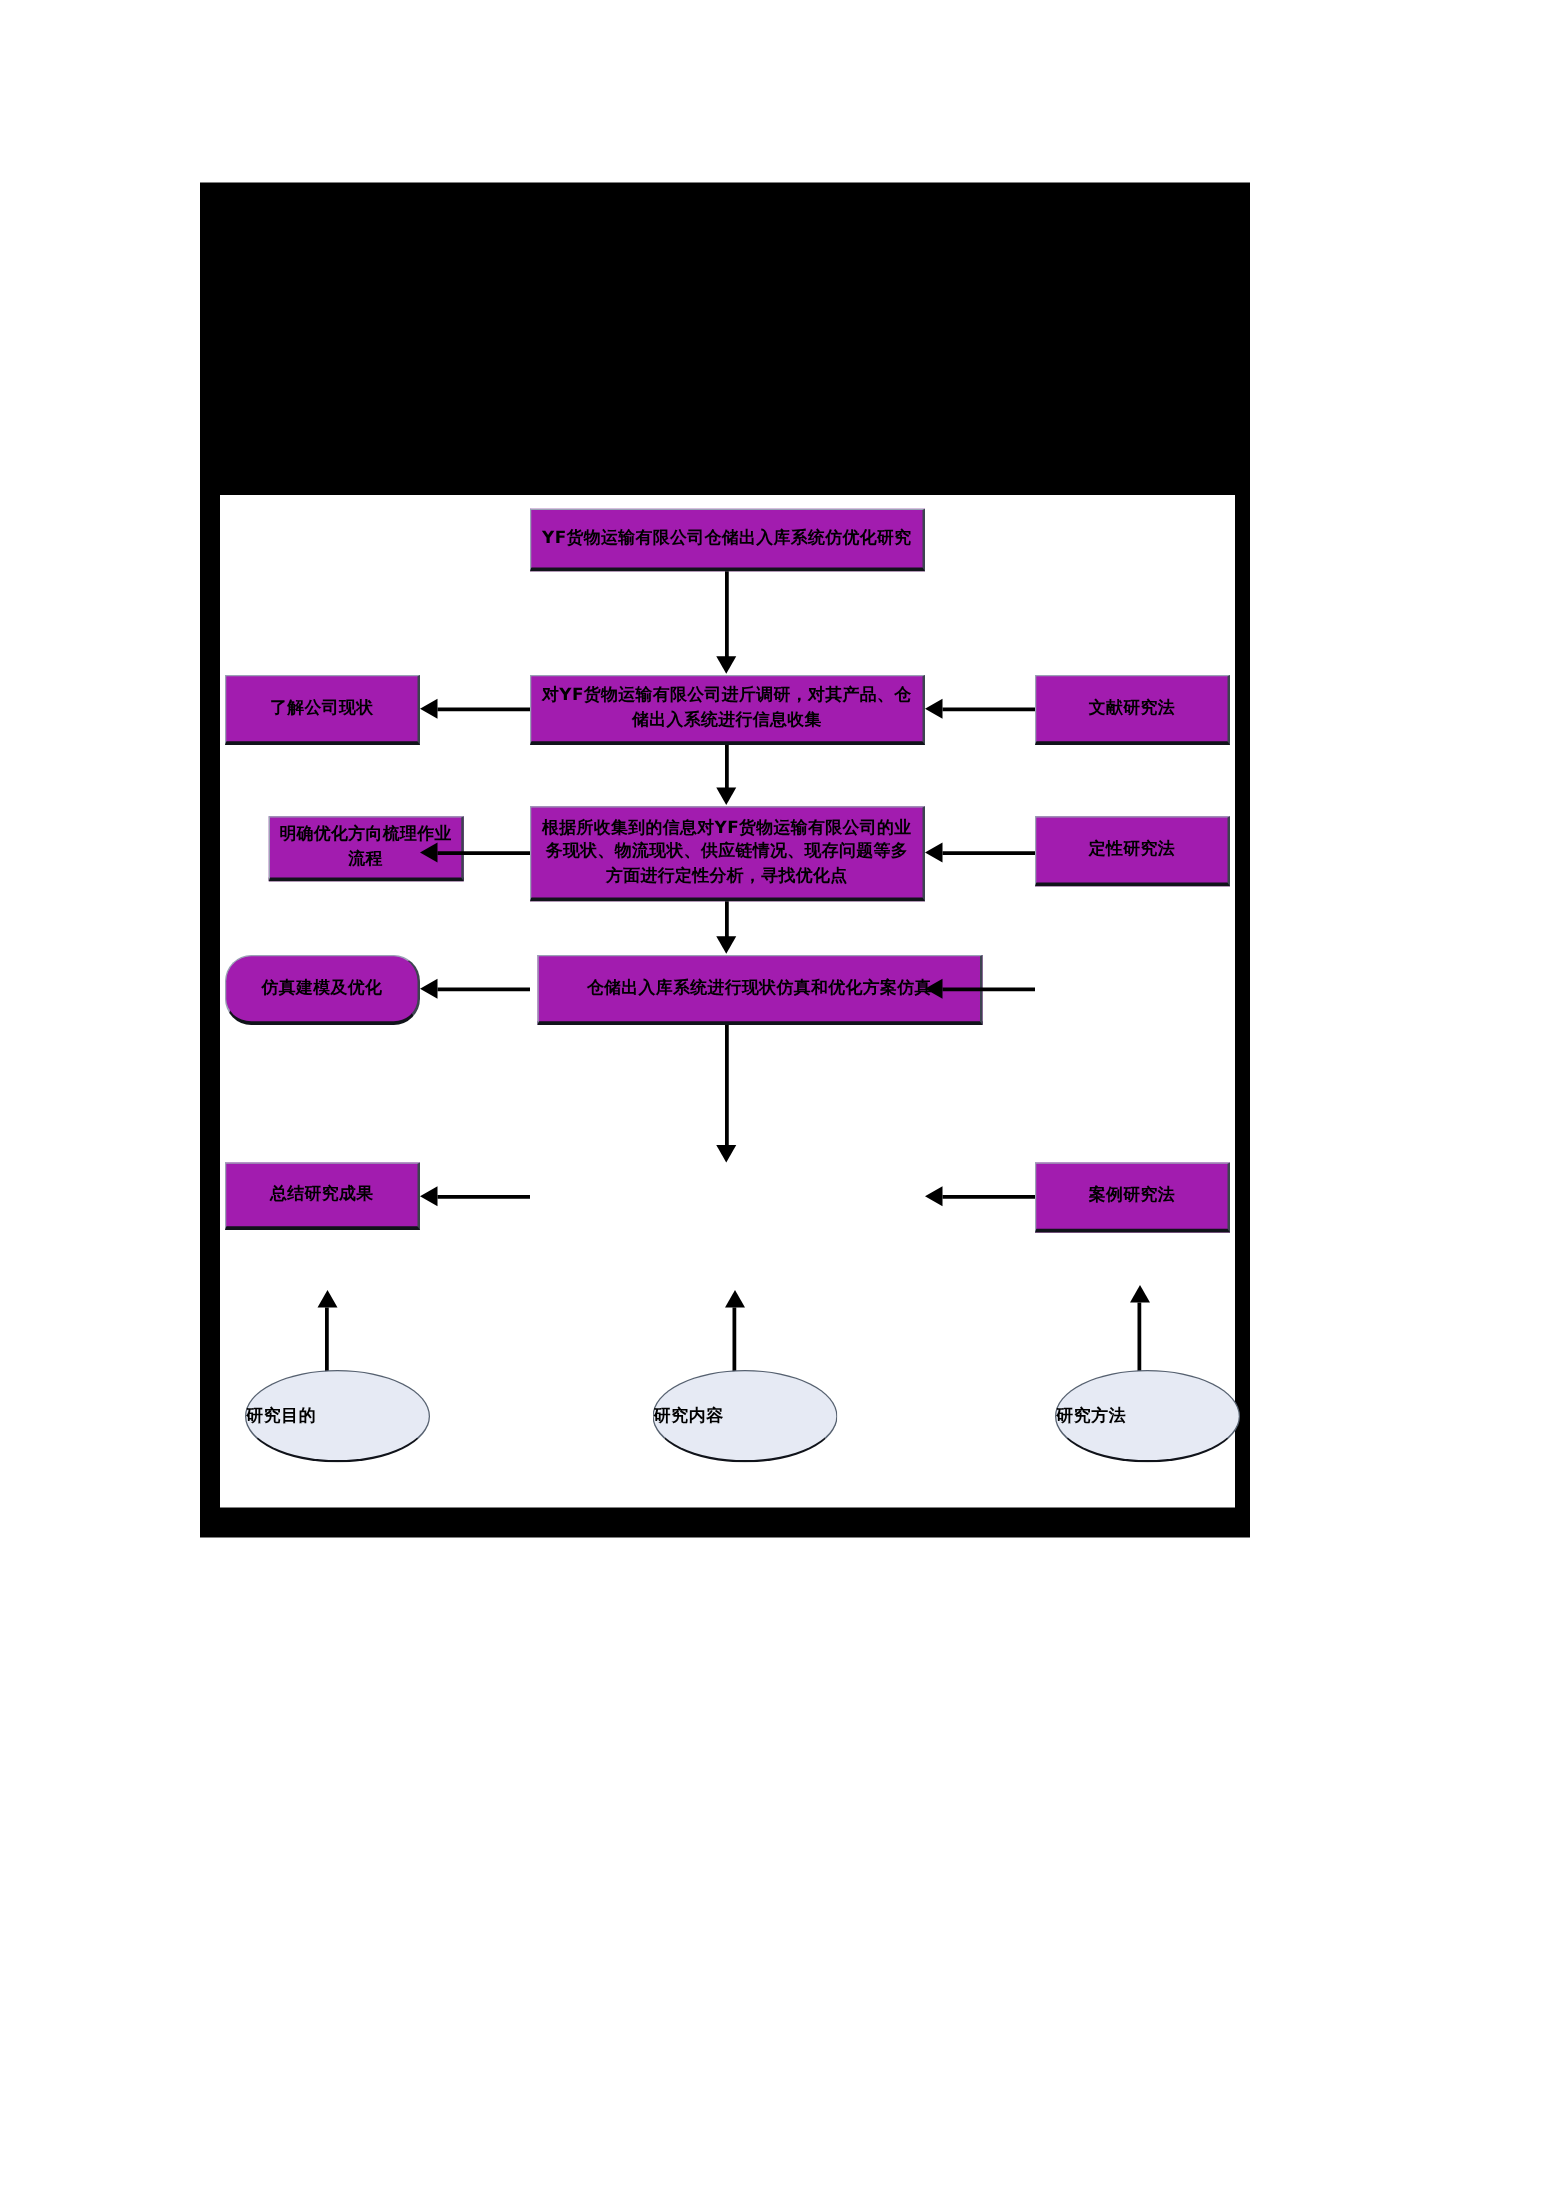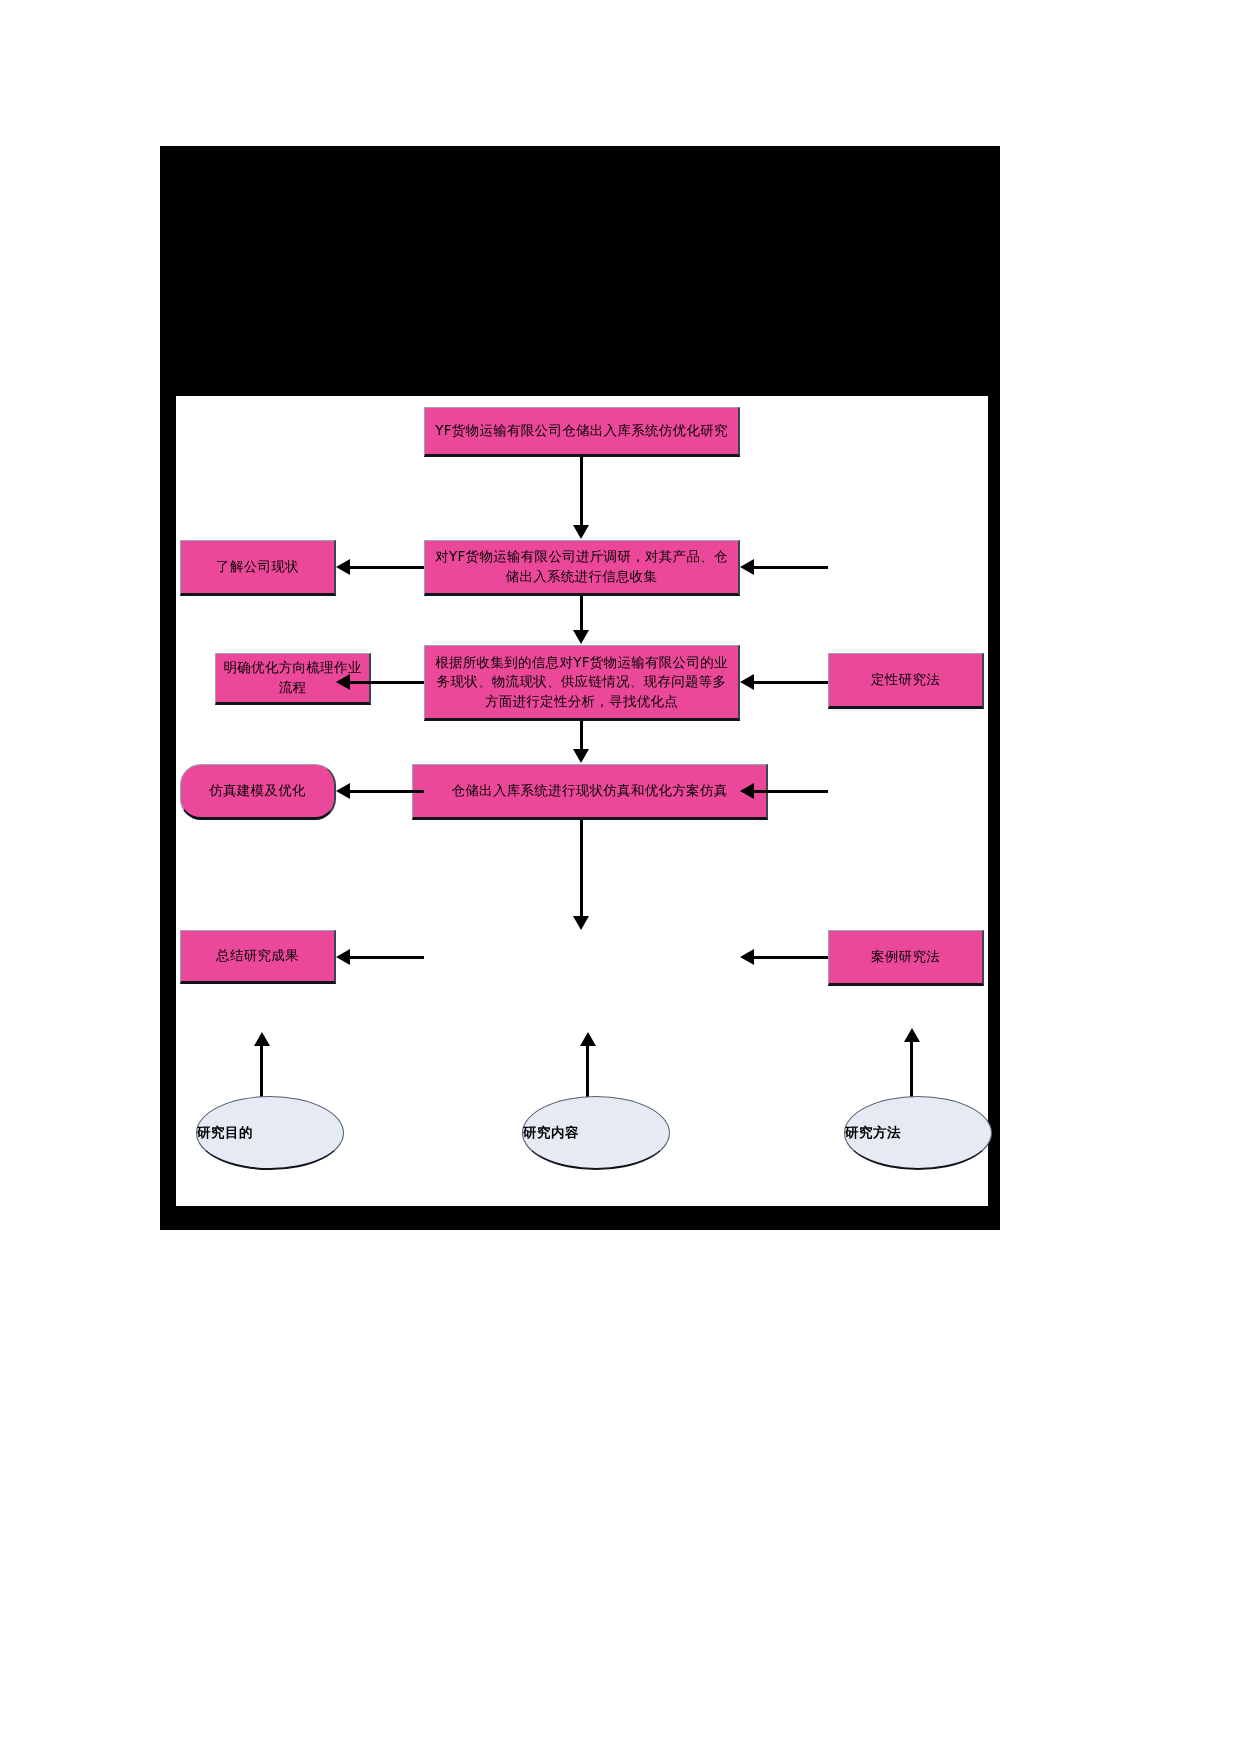--- a/index.html
+++ b/index.html
@@ -12,28 +12,28 @@
     background:#000000;
   }
   
   #canvas{
     position:absolute;left:176px;top:396px;width:812px;height:810px;
     background:#ffffff;
   }
 
   .node{
     position:absolute;box-sizing:border-box;
-    background:#ec4899;
+    background:#a21caf;
     border:1px solid #9aa3b5;
     border-right:2px solid #3d4450;
     border-bottom:3px solid #10131a;
     display:flex;align-items:center;justify-content:center;
     text-align:center;
     color:#000;
-    font-weight:normal;
+    font-weight:bold;
     font-size:13.5px;
     line-height:1.45;
     padding:16px 6px;
     letter-spacing:0.3px;
   }
   .node span{display:block;width:100%;}
 
   .ellipse{
     position:absolute;box-sizing:border-box;
     background:#e6eaf4;
@@ -83,20 +83,23 @@
 
     <div class="vline" style="left:404px;top:61px;height:72px;"></div>
     <div class="arrow-down" style="left:397px;top:129px;"></div>
 
     <div class="node" style="left:248px;top:144px;width:316px;height:56px;">
       <span>对YF货物运输有限公司进斤调研，对其产品、仓储出入系统进行信息收集</span>
     </div>
     <div class="node" style="left:4px;top:144px;width:156px;height:56px;">
       <span>了解公司现状</span>
     </div>
+    <div class="node" style="left:652px;top:144px;width:156px;height:56px;">
+      <span>文献研究法</span>
+    </div>
     <div class="hline" style="left:174px;top:170px;width:74px;"></div>
     <div class="arrow-left" style="left:160px;top:163px;"></div>
     <div class="hline" style="left:578px;top:170px;width:74px;"></div>
     <div class="arrow-left" style="left:564px;top:163px;"></div>
 
     <div class="vline" style="left:404px;top:200px;height:38px;"></div>
     <div class="arrow-down" style="left:397px;top:234px;"></div>
 
     <div class="node" style="left:248px;top:249px;width:316px;height:76px;">
       <span>根据所收集到的信息对YF货物运输有限公司的业务现状、物流现状、供应链情况、现存问题等多方面进行定性分析，寻找优化点</span>
@@ -108,21 +111,21 @@
       <span>定性研究法</span>
     </div>
     <div class="hline" style="left:174px;top:285px;width:74px;"></div>
     <div class="arrow-left" style="left:160px;top:278px;"></div>
     <div class="hline" style="left:578px;top:285px;width:74px;"></div>
     <div class="arrow-left" style="left:564px;top:278px;"></div>
 
     <div class="vline" style="left:404px;top:325px;height:32px;"></div>
     <div class="arrow-down" style="left:397px;top:353px;"></div>
 
-    <div class="node" style="left:236px;top:368px;width:356px;height:56px;">
+    <div class="node" style="left:254px;top:368px;width:356px;height:56px;">
       <span>仓储出入库系统进行现状仿真和优化方案仿真</span>
     </div>
     <div class="node" style="left:4px;top:368px;width:156px;height:56px;border-radius:21px;">
       <span>仿真建模及优化</span>
     </div>
     <div class="hline" style="left:174px;top:394px;width:74px;"></div>
     <div class="arrow-left" style="left:160px;top:387px;"></div>
     <div class="hline" style="left:578px;top:394px;width:74px;"></div>
     <div class="arrow-left" style="left:564px;top:387px;"></div>
 

